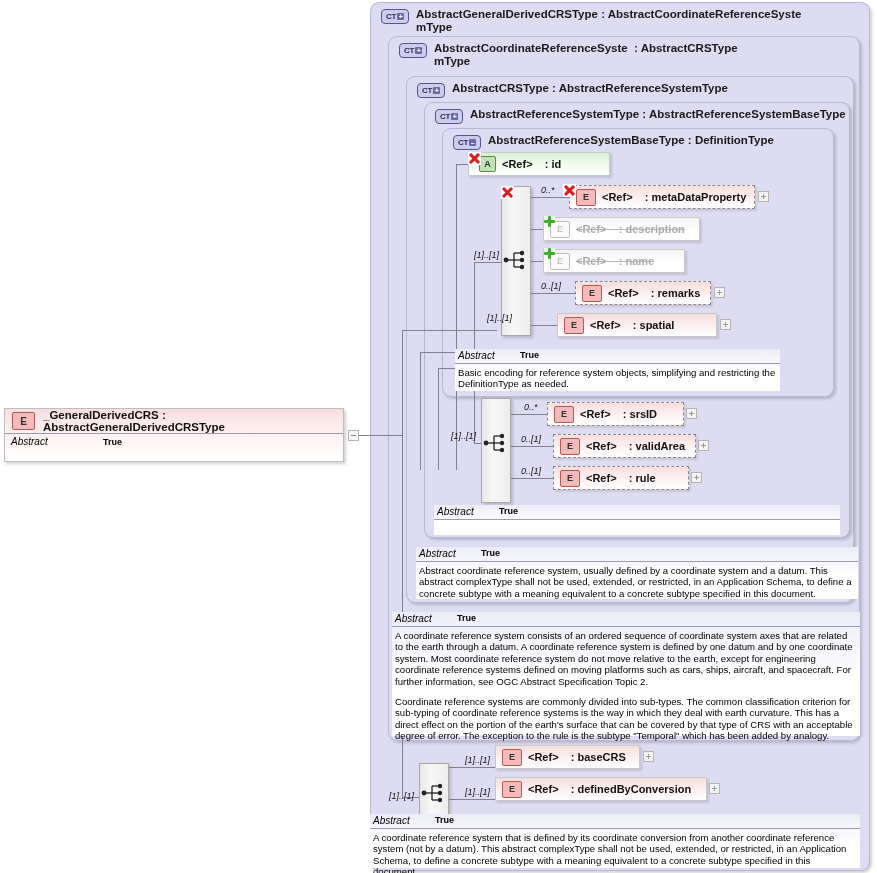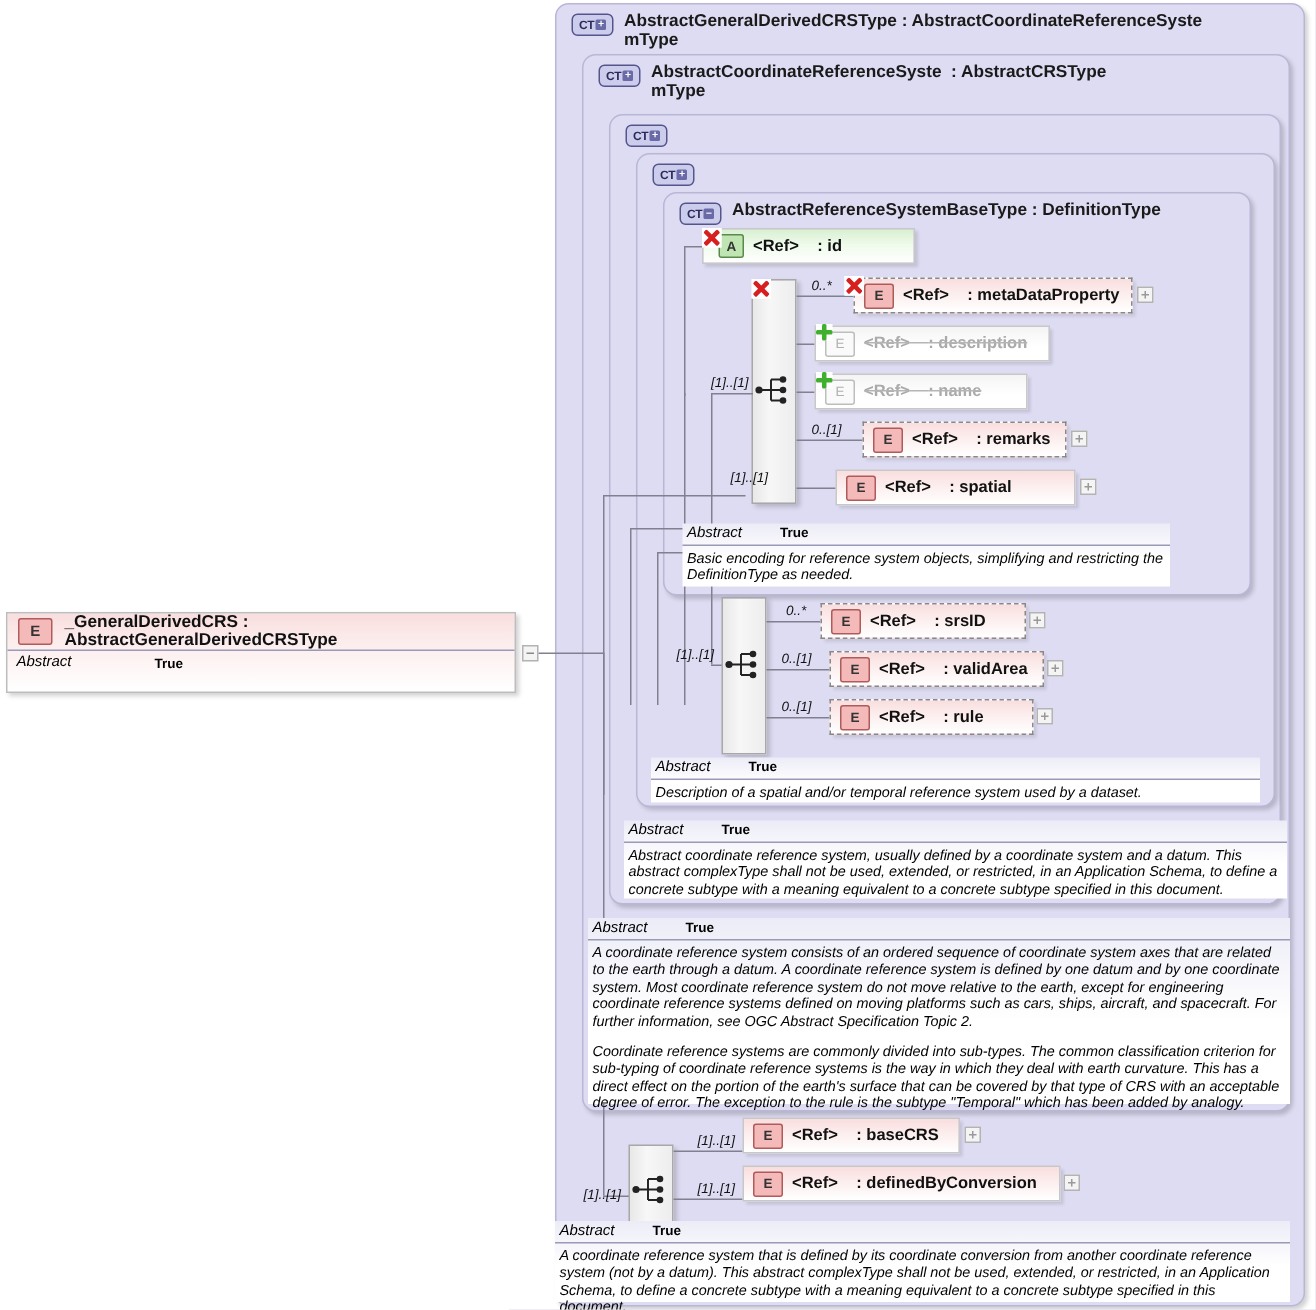--- a/index.html
+++ b/index.html
@@ -66,21 +66,20 @@
   .annot .prop{
     display:flex;gap:0px;
     padding:1px 3px 2px 3px;
     font-size:10px;
     border-bottom:1px solid #9a9ab8;
   }
   .annot .prop .k{font-style:italic;width:62px;flex:0 0 auto;}
   .annot .prop .v{font-weight:bold;font-size:9px;}
   .annot .doc{
     padding:3px 4px 3px 3px;
-    font-style:italic;
     font-size:9.6px;
     line-height:11.4px;
   }
   .annot .doc p{margin:0 0 9px 0;}
   .annot .doc p:last-child{margin-bottom:0;}
 
   
   .ebox{
     position:absolute;
     box-sizing:border-box;
@@ -244,26 +243,28 @@
   <div class="ct-head">
     <span class="ct-badge">CT<span class="sgn">+</span></span>
     <span class="ct-title wide">AbstractCoordinateReferenceSyste  : AbstractCRSType
 mType</span>
   </div>
 </div>
 
 <div class="ctpanel inner" style="left:406px;top:76px;width:448px;height:527px;">
   <div class="ct-head">
     <span class="ct-badge">CT<span class="sgn">+</span></span>
+    <span class="ct-title wide">AbstractCRSType : AbstractReferenceSystemType</span>
   </div>
 </div>
 
 <div class="ctpanel inner" style="left:424px;top:102px;width:426px;height:436px;">
   <div class="ct-head">
     <span class="ct-badge">CT<span class="sgn">+</span></span>
+    <span class="ct-title wide">AbstractReferenceSystemType : AbstractReferenceSystemBaseType</span>
   </div>
 </div>
 
 <div class="ctpanel inner" style="left:442px;top:128px;width:392px;height:269px;">
   <div class="ct-head">
     <span class="ct-badge">CT<span class="sgn">–</span></span>
     <span class="ct-title wide">AbstractReferenceSystemBaseType : DefinitionType</span>
   </div>
 </div>
 
@@ -411,23 +412,20 @@
   <span class="ebadge">E</span>
   <span class="etxt"><span class="ref">&lt;Ref&gt;</span>&nbsp;&nbsp;&nbsp;&nbsp;<span class="nm">: rule</span></span>
 </div>
 <div class="expander" style="left:691px;top:472px;"></div>
 
 <div class="annot" style="left:434px;top:505px;width:406px;height:30px;">
   <div class="prop">
     <span class="k">Abstract</span>
     <span class="v">True</span>
   </div>
-  <div class="doc">
-    <p>Description of a spatial and/or temporal reference system used by a dataset.</p>
-  </div>
 </div>
 
 <div class="annot" style="left:416px;top:547px;width:442px;height:52px;">
   <div class="prop">
     <span class="k">Abstract</span>
     <span class="v">True</span>
   </div>
   <div class="doc">
     <p>Abstract coordinate reference system, usually defined by a coordinate system and a datum. This abstract complexType shall not be used, extended, or restricted, in an Application Schema, to define a concrete subtype with a meaning equivalent to a concrete subtype specified in this document.</p>
   </div>

